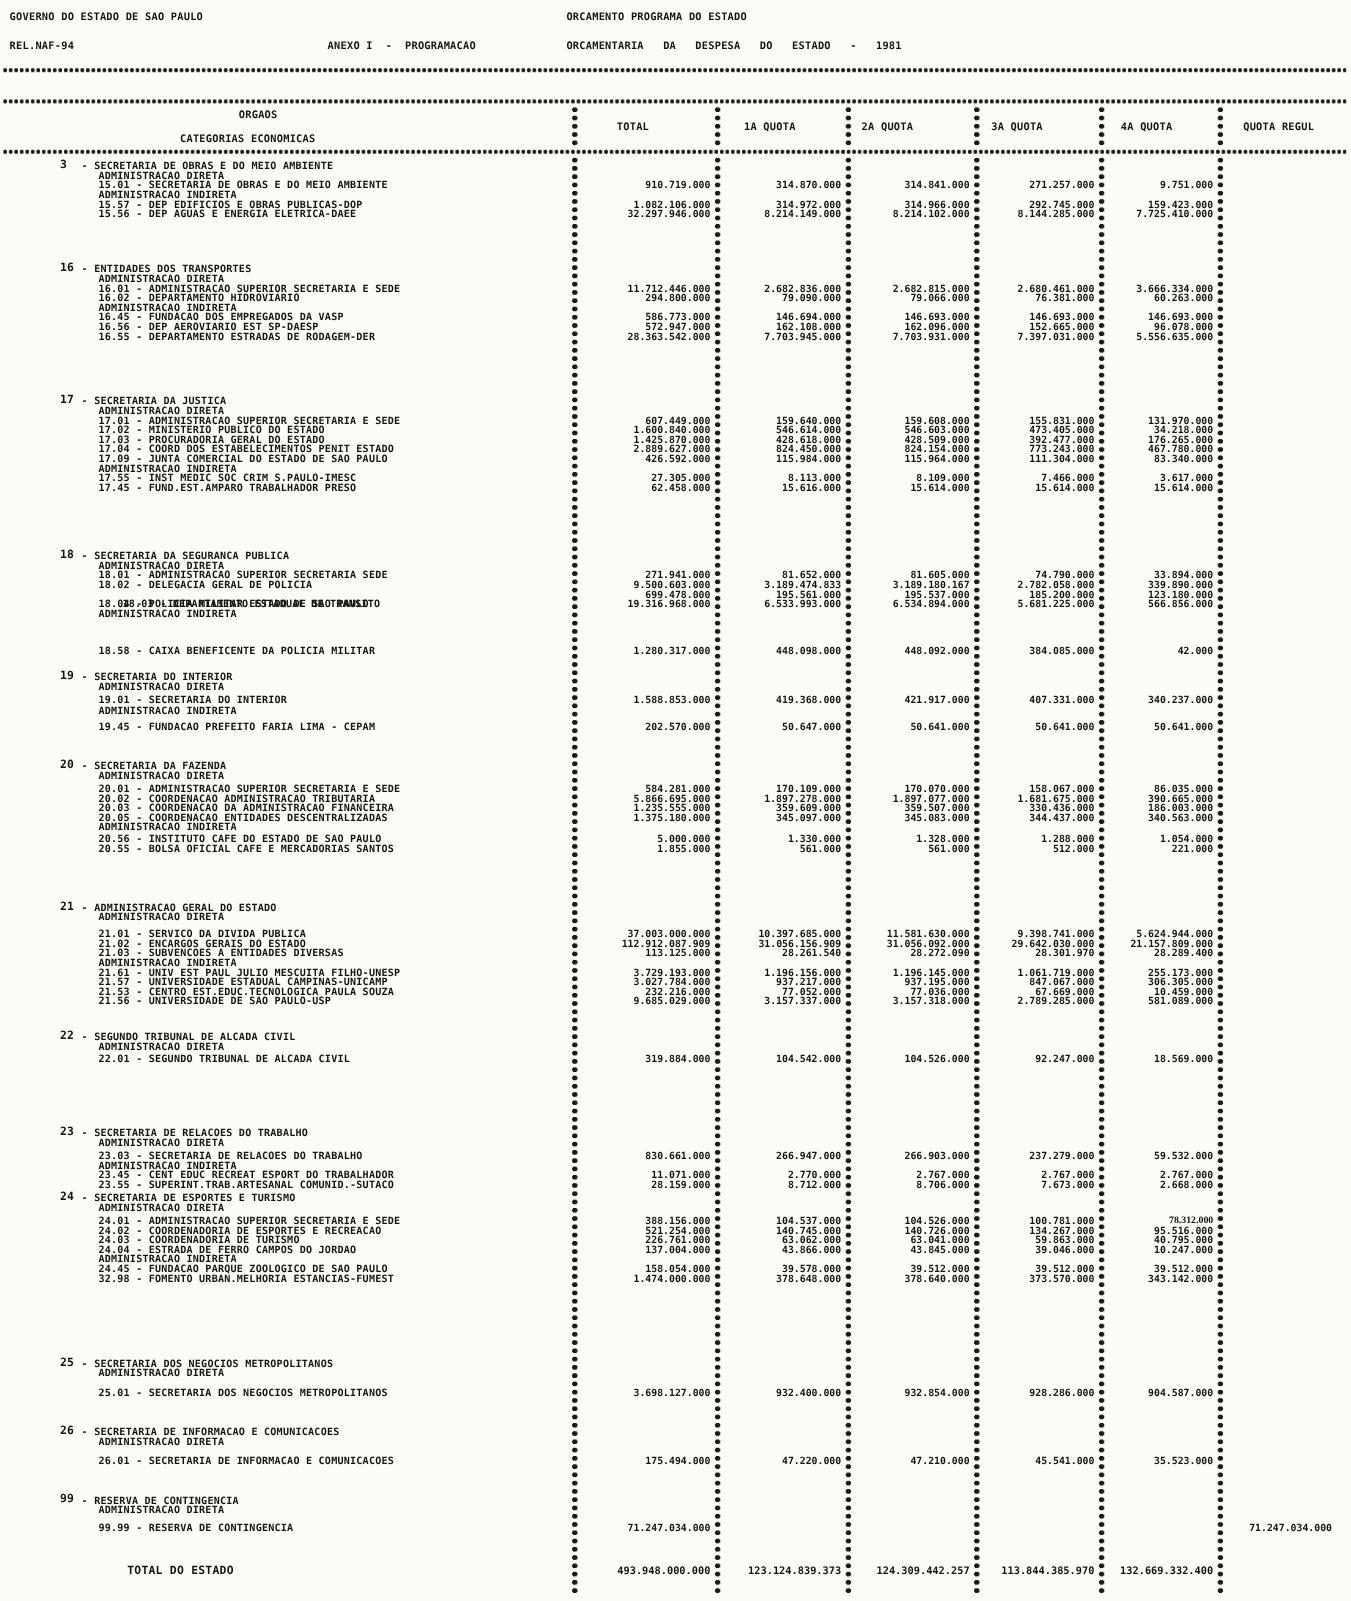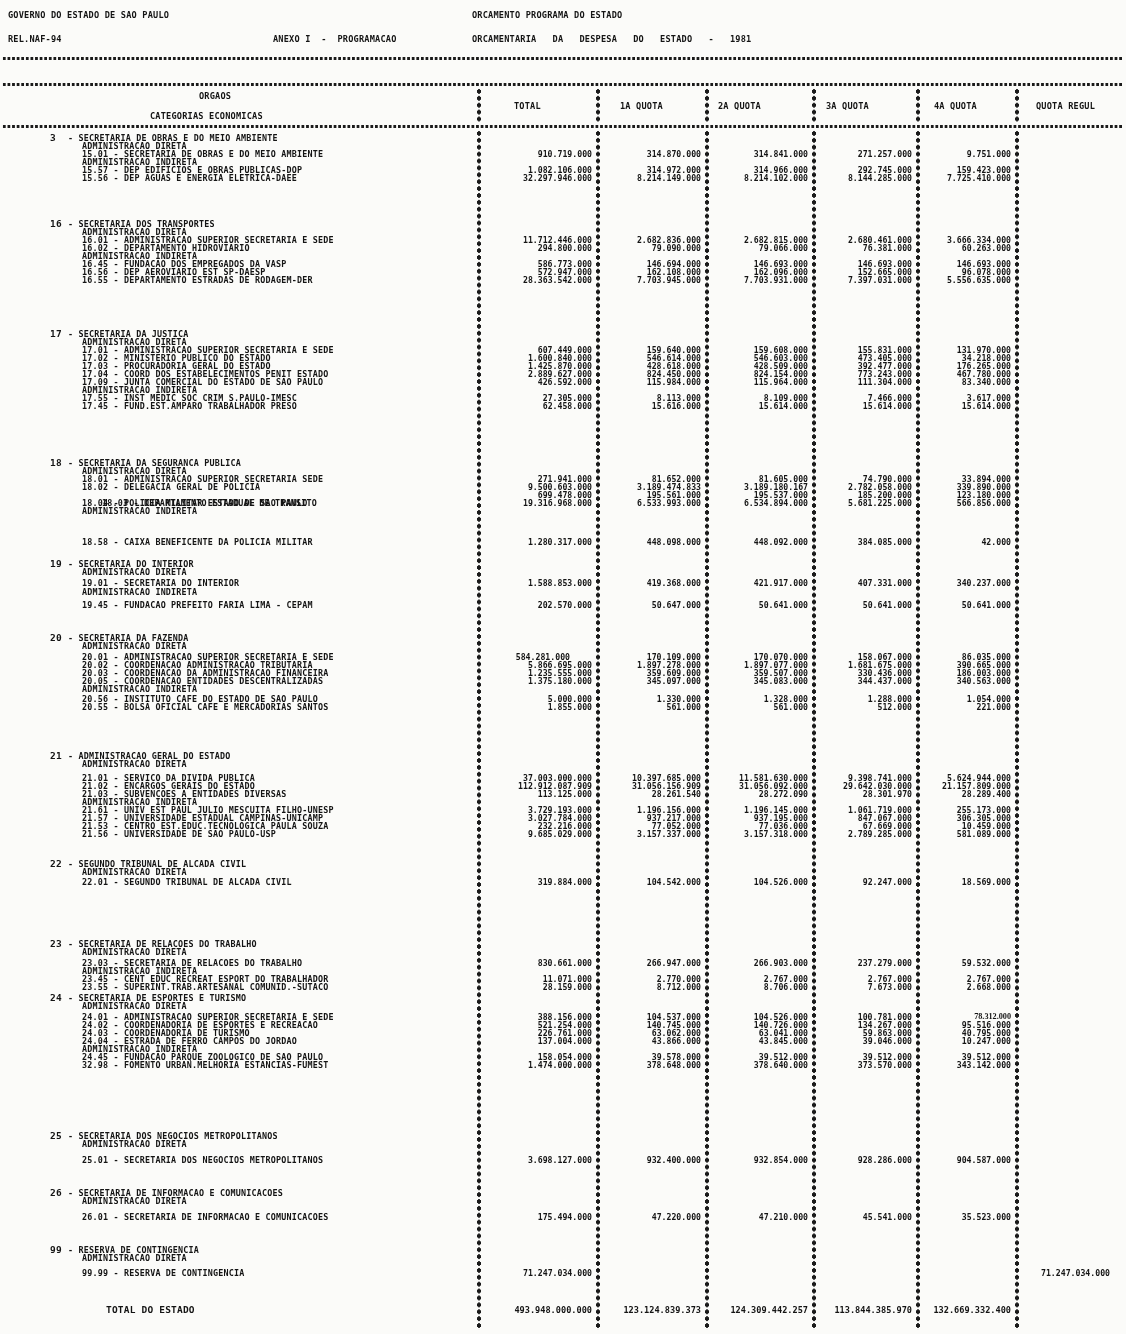--- a/index.html
+++ b/index.html
@@ -81,21 +81,21 @@
       <div class="num" style="right: 318px; top: 165px;">314.966.000</div>
       <div class="num" style="right: 214px; top: 165px;">292.745.000</div>
       <div class="num" style="right: 115px; top: 165px;">159.423.000</div>
       <div class="txt" style="left: 82px; top: 173px;">15.56 - DEP AGUAS E ENERGIA ELETRICA-DAEE</div>
       <div class="num" style="right: 534px; top: 173px;">32.297.946.000</div>
       <div class="num" style="right: 425px; top: 173px;">8.214.149.000</div>
       <div class="num" style="right: 318px; top: 173px;">8.214.102.000</div>
       <div class="num" style="right: 214px; top: 173px;">8.144.285.000</div>
       <div class="num" style="right: 115px; top: 173px;">7.725.410.000</div>
       <div class="txt orgao-no" style="left: 50px; top: 219px;">16</div>
-      <div class="txt" style="left: 68px; top: 219px;">- <span>SECRETARIA DOS TRANSPORTES</span></div>
+      <div class="txt" style="left: 68px; top: 219px;">- <span>ENTIDADES DOS TRANSPORTES</span></div>
       <div class="txt" style="left: 82px; top: 227px;">ADMINISTRACAO DIRETA</div>
       <div class="txt" style="left: 82px; top: 235px;">16.01 - ADMINISTRACAO SUPERIOR SECRETARIA E SEDE</div>
       <div class="num" style="right: 534px; top: 235px;">11.712.446.000</div>
       <div class="num" style="right: 425px; top: 235px;">2.682.836.000</div>
       <div class="num" style="right: 318px; top: 235px;">2.682.815.000</div>
       <div class="num" style="right: 214px; top: 235px;">2.680.461.000</div>
       <div class="num" style="right: 115px; top: 235px;">3.666.334.000</div>
       <div class="txt" style="left: 82px; top: 243px;">16.02 - DEPARTAMENTO HIDROVIARIO</div>
       <div class="num" style="right: 534px; top: 243px;">294.800.000</div>
       <div class="num" style="right: 425px; top: 243px;">79.090.000</div>
@@ -214,21 +214,21 @@
       <div class="txt" style="left: 82px; top: 600px;">19.45 - FUNDACAO PREFEITO FARIA LIMA - CEPAM</div>
       <div class="num" style="right: 534px; top: 600px;">202.570.000</div>
       <div class="num" style="right: 425px; top: 600px;">50.647.000</div>
       <div class="num" style="right: 318px; top: 600px;">50.641.000</div>
       <div class="num" style="right: 214px; top: 600px;">50.641.000</div>
       <div class="num" style="right: 115px; top: 600px;">50.641.000</div>
       <div class="txt orgao-no" style="left: 50px; top: 633px;">20</div>
       <div class="txt" style="left: 68px; top: 633px;">- <span>SECRETARIA DA FAZENDA</span></div>
       <div class="txt" style="left: 82px; top: 641px;">ADMINISTRACAO DIRETA</div>
       <div class="txt" style="left: 82px; top: 652px;">20.01 - ADMINISTRACAO SUPERIOR SECRETARIA E SEDE</div>
-      <div class="num" style="right: 556px; top: 652px;">584.281.000</div>
+      <div class="num" style="right: 534px; top: 652px;">584.281.000</div>
       <div class="num" style="right: 425px; top: 652px;">170.109.000</div>
       <div class="num" style="right: 318px; top: 652px;">170.070.000</div>
       <div class="num" style="right: 214px; top: 652px;">158.067.000</div>
       <div class="num" style="right: 115px; top: 652px;">86.035.000</div>
       <div class="txt" style="left: 82px; top: 660px;">20.02 - COORDENACAO ADMINISTRACAO TRIBUTARIA</div>
       <div class="num" style="right: 534px; top: 660px;">5.866.695.000</div>
       <div class="num" style="right: 425px; top: 660px;">1.897.278.000</div>
       <div class="num" style="right: 318px; top: 660px;">1.897.077.000</div>
       <div class="num" style="right: 214px; top: 660px;">1.681.675.000</div>
       <div class="num" style="right: 115px; top: 660px;">390.665.000</div>

